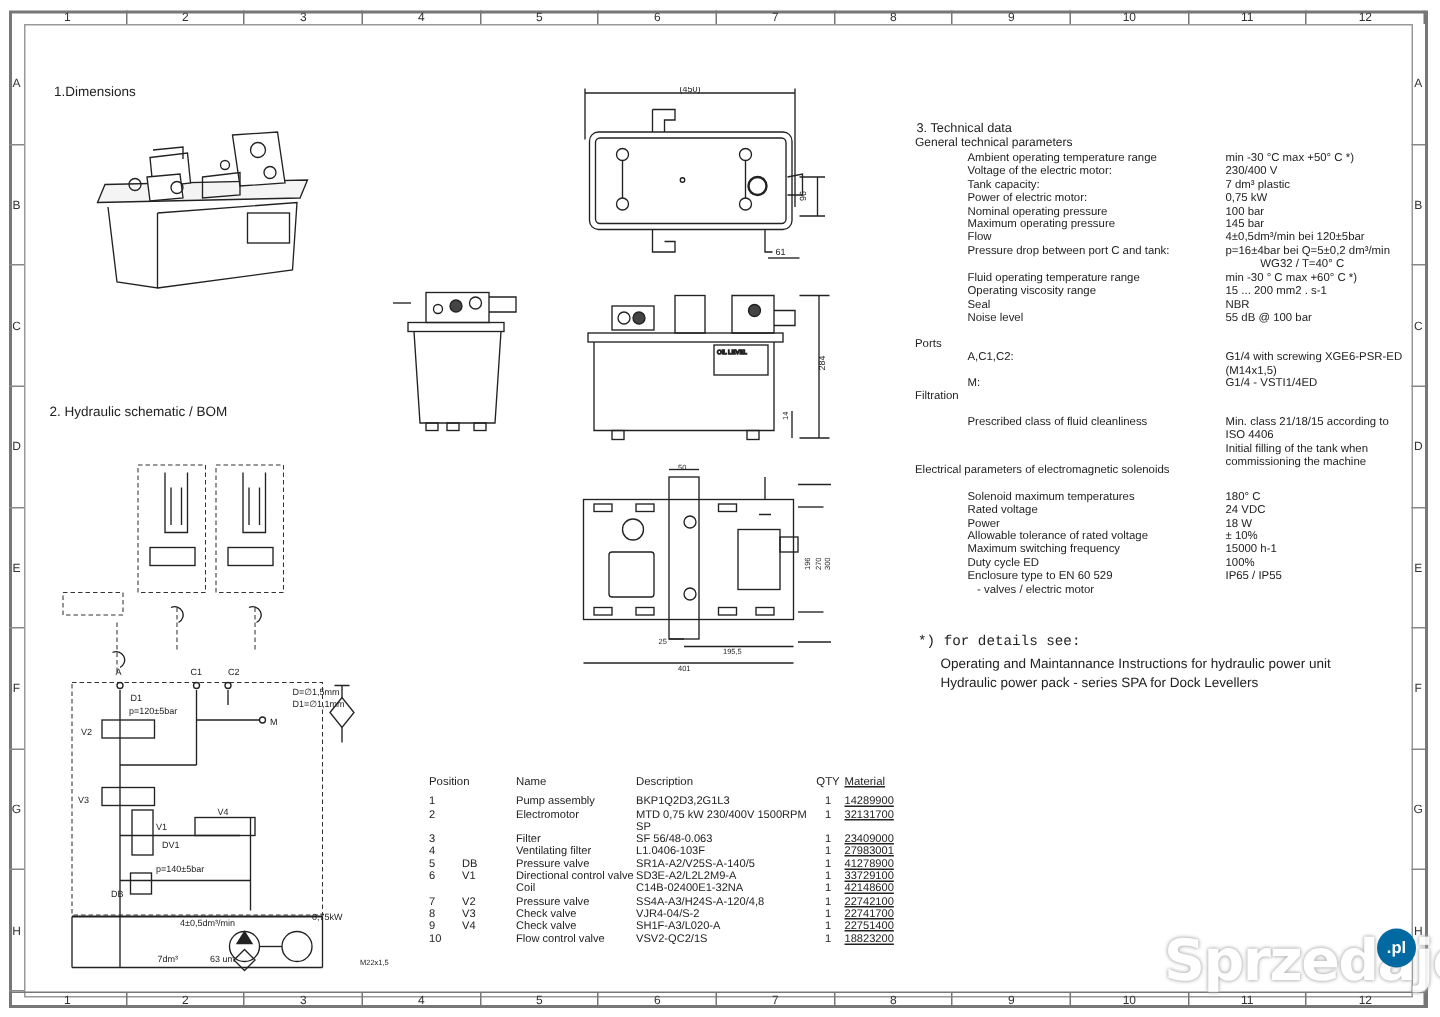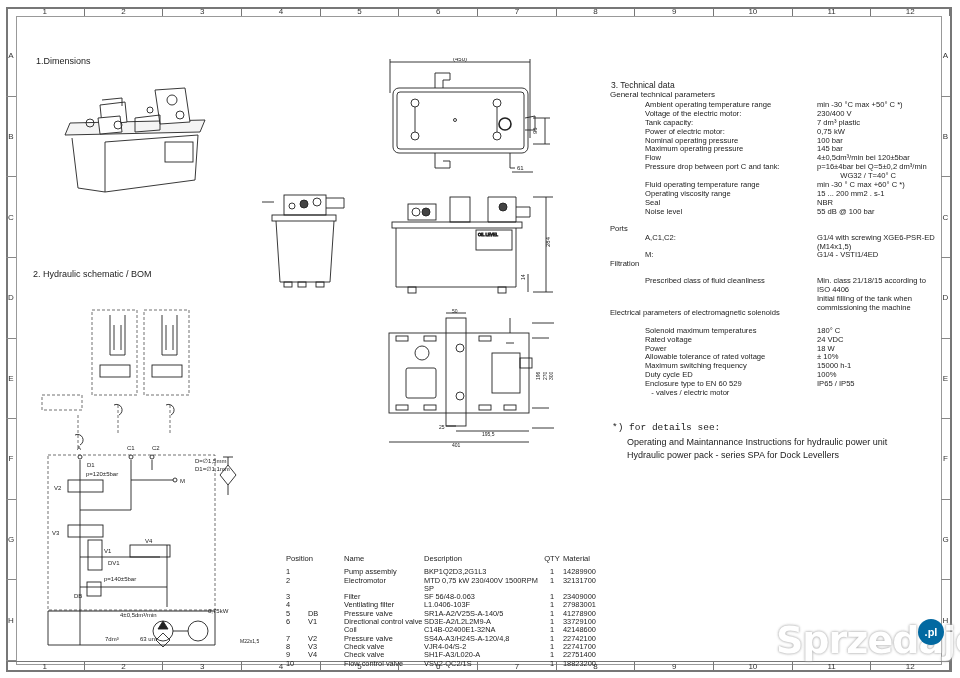--- a/index.html
+++ b/index.html
@@ -13,28 +13,28 @@
   .colbarb div{flex:1;border-right:1px solid #777;font-size:8px;text-align:center;line-height:9px;color:#333;}
   .rowbar{position:absolute;left:6px;top:16px;width:10px;height:645px;display:flex;flex-direction:column;}
   .rowbar div{flex:1;border-bottom:1px solid #888;font-size:8px;display:flex;align-items:center;justify-content:center;color:#333;}
   .rowbarr{position:absolute;left:941px;top:16px;width:9px;height:645px;display:flex;flex-direction:column;}
   .rowbarr div{flex:1;border-bottom:1px solid #888;font-size:8px;display:flex;align-items:center;justify-content:center;color:#333;}
   .h{position:absolute;font-size:9px;white-space:nowrap;color:#222;}
   .tech{position:absolute;left:610px;top:91px;width:330px;}
   .tech .row{display:flex;font-size:7.6px;line-height:8.9px;}
   .tech .k{width:172px;margin-left:35px;}
   .tech .v{flex:1;}
-  .bom{position:absolute;left:286px;top:555px;font-size:7.4px;line-height:8.3px;}
+  .bom{position:absolute;left:286px;top:517px;font-size:7.4px;line-height:8.3px;}
   .bom .r{display:flex;}
   .bom .c1{width:22px;}
   .bom .c2{width:36px;}
   .bom .c3{width:80px;}
   .bom .c4{width:117px;}
   .bom .c5{width:22px;text-align:center;}
-  .bom .c6{width:50px;}
+  .bom .c6{width:50px;text-decoration:underline;}
   .bom .hd{margin-bottom:5px;font-size:7.6px;}
   svg{position:absolute;}
   .wm{position:absolute;left:776px;top:618px;font-size:38px;font-weight:bold;color:#fff;letter-spacing:-1px;
       text-shadow:0 0 2px #bbb,0 0 3px #999;font-family:"DejaVu Sans",sans-serif;opacity:.9;}
   .wmdot{position:absolute;left:918px;top:619px;width:26px;height:26px;border-radius:50%;background:#0369a1;color:#fff;
       font-size:11px;font-weight:bold;display:flex;align-items:center;justify-content:center;}
 </style>
 </head>
 <body>
 

